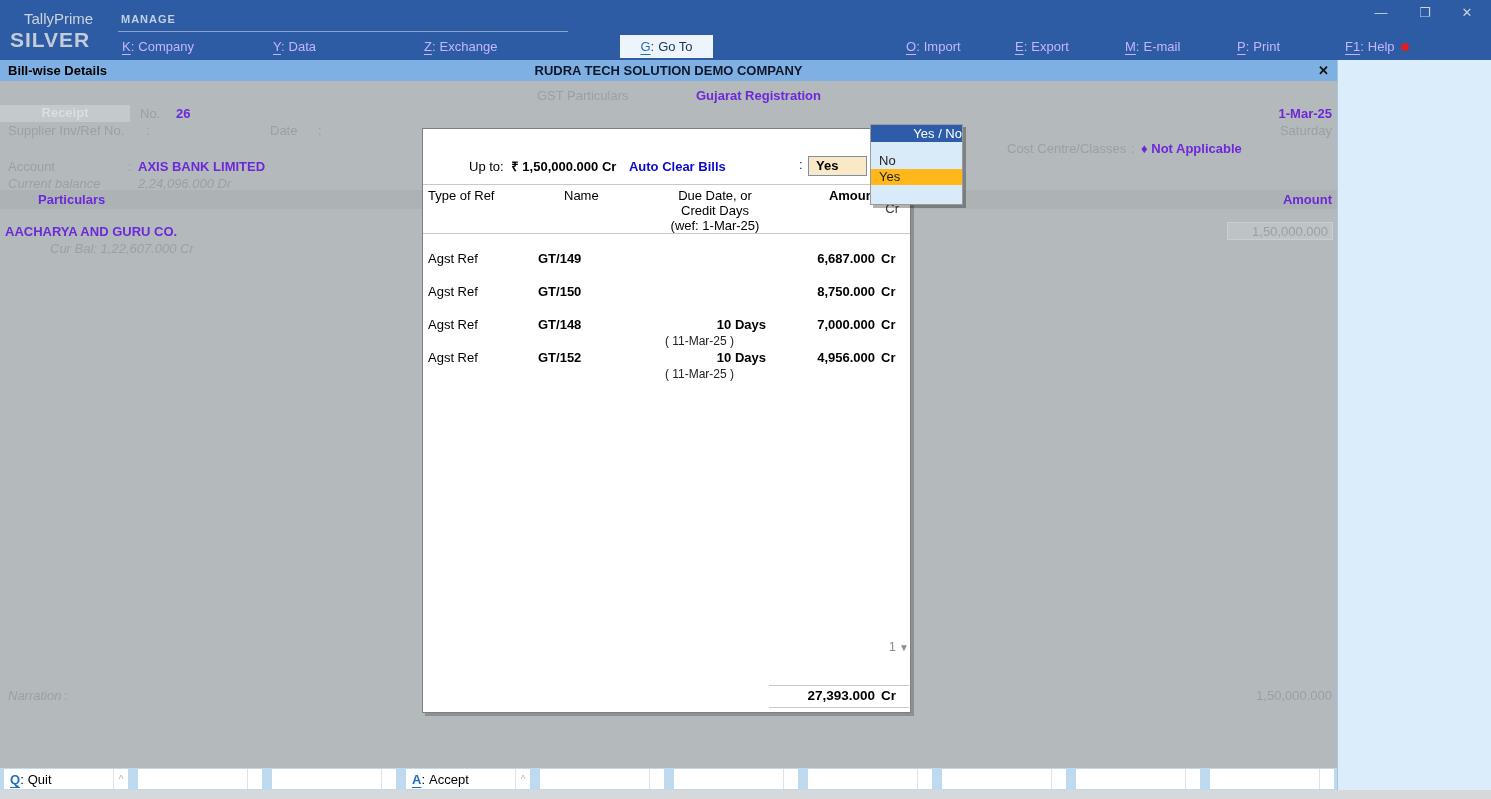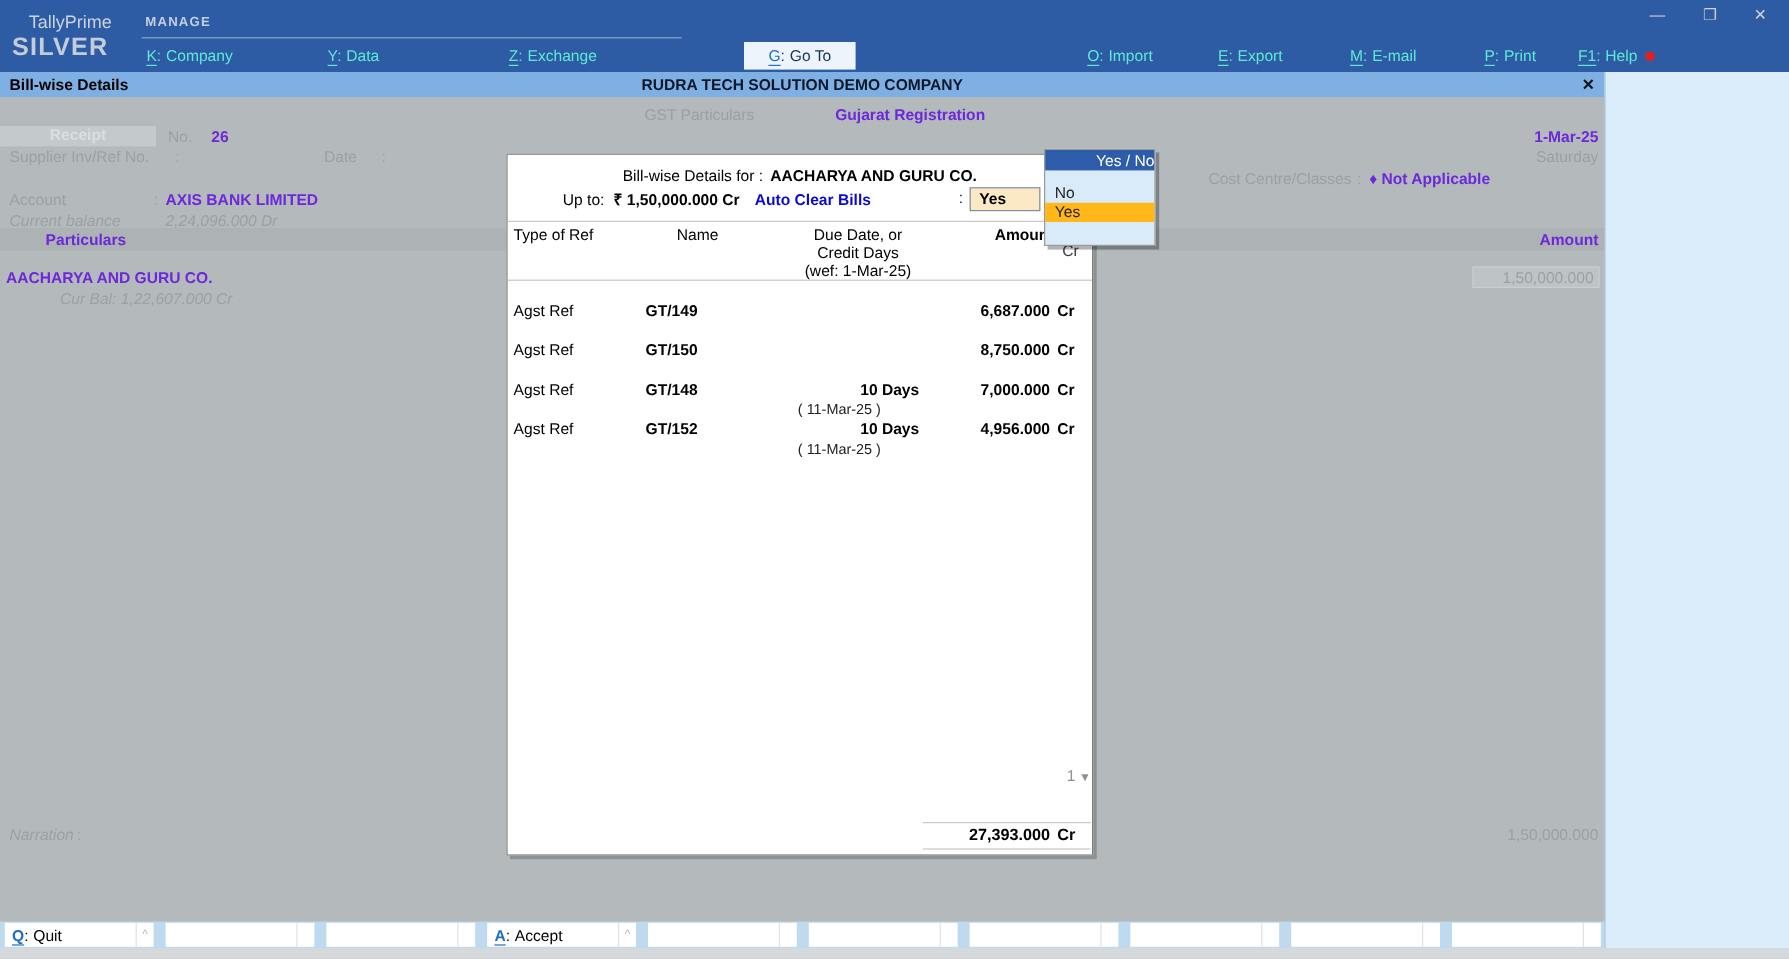--- a/index.html
+++ b/index.html
@@ -7,26 +7,26 @@
   body { font-family:"Liberation Sans", sans-serif; font-size:13px; position:relative;
          width:1491px; height:799px; overflow:hidden; background:#B4BABC; }
   .abs { position:absolute; }
 
   
   #topbar { left:0; top:0; width:1491px; height:60px; background:var(--topbar,#2D5CA4); }
   .brand1 { left:24px; top:10px; color:#CBD3DF; font-size:15px; }
   .brand2 { left:10px; top:28px; color:#C3CCD9; font-size:21px; font-weight:bold; letter-spacing:1px; }
   .manage { left:121px; top:13px; color:#C2D0E2; font-size:11px; font-weight:bold; letter-spacing:1px; }
   .manage-line { left:118px; top:31px; width:450px; height:1px; background:#8AA5CC; }
-  .menu-item { top:39px; color:#5eead4; white-space:nowrap; }
+  .menu-item { top:39px; color:#c4b5fd; white-space:nowrap; }
   .menu-item .key { text-decoration:underline; text-underline-offset:3px; }
   .menu-item .lbl { margin-left:4px; }
   .pos-k { left:122px; } .pos-y { left:273px; } .pos-z { left:424px; }
   .pos-o { left:906px; } .pos-e { left:1015px; } .pos-m { left:1125px; }
-  .pos-p { left:1237px; } .pos-f1 { left:1315px; }
+  .pos-p { left:1237px; } .pos-f1 { left:1345px; }
   #goto-btn { left:620px; top:35px; width:93px; height:23px; background:#EDF4FB;
               display:flex; align-items:center; justify-content:center; color:#16355F; cursor:default; }
   #goto-btn .key { color:#1F6FC0; text-decoration:underline; text-underline-offset:3px; }
   #goto-btn .lbl { margin-left:4px; }
   .help-dot { display:inline-block; width:8px; height:8px; border-radius:50%;
               background:var(--help_dot,#E02020); margin-left:6px; }
   .winctl { top:4px; width:30px; height:16px; color:#C9D2DE; font-size:13px;
             display:flex; align-items:center; justify-content:center; }
   .wc-min { left:1366px; } .wc-max { left:1410px; } .wc-close { left:1452px; }
 
@@ -178,23 +178,20 @@
   <span class="abs dimb" style="left:5px; top:143px;">AACHARYA AND GURU CO.</span>
   <div class="abs amtbox dim">1,50,000.000</div>
   <span class="abs dimi" style="left:50px; top:160px;">Cur Bal: 1,22,607.000 Cr</span>
 
   <span class="abs dim" style="left:8px;  top:607px;font-style:italic;">Narration</span>
   <span class="abs dim" style="left:64px; top:607px;">:</span>
   <span class="abs dim rt" style="left:1232px; top:607px; width:100px;">1,50,000.000</span>
 </div>
 
 <div id="dialog" class="abs">
-  <div id="dlg-line1" class="in">
-    <span>Bill-wise Details for :</span><span class="party">AACHARYA AND GURU CO.</span>
-  </div>
   <div id="dlg-line2" class="in">
     <span>Up to:</span>
     <span class="val">₹ 1,50,000.000 Cr</span>
     <span class="link">Auto Clear Bills</span>
   </div>
   <span class="in yes-colon">:</span>
   <div class="in yes-field">Yes</div>
 
   <div class="in dlg-sep" style="top:55px;"></div>
 

